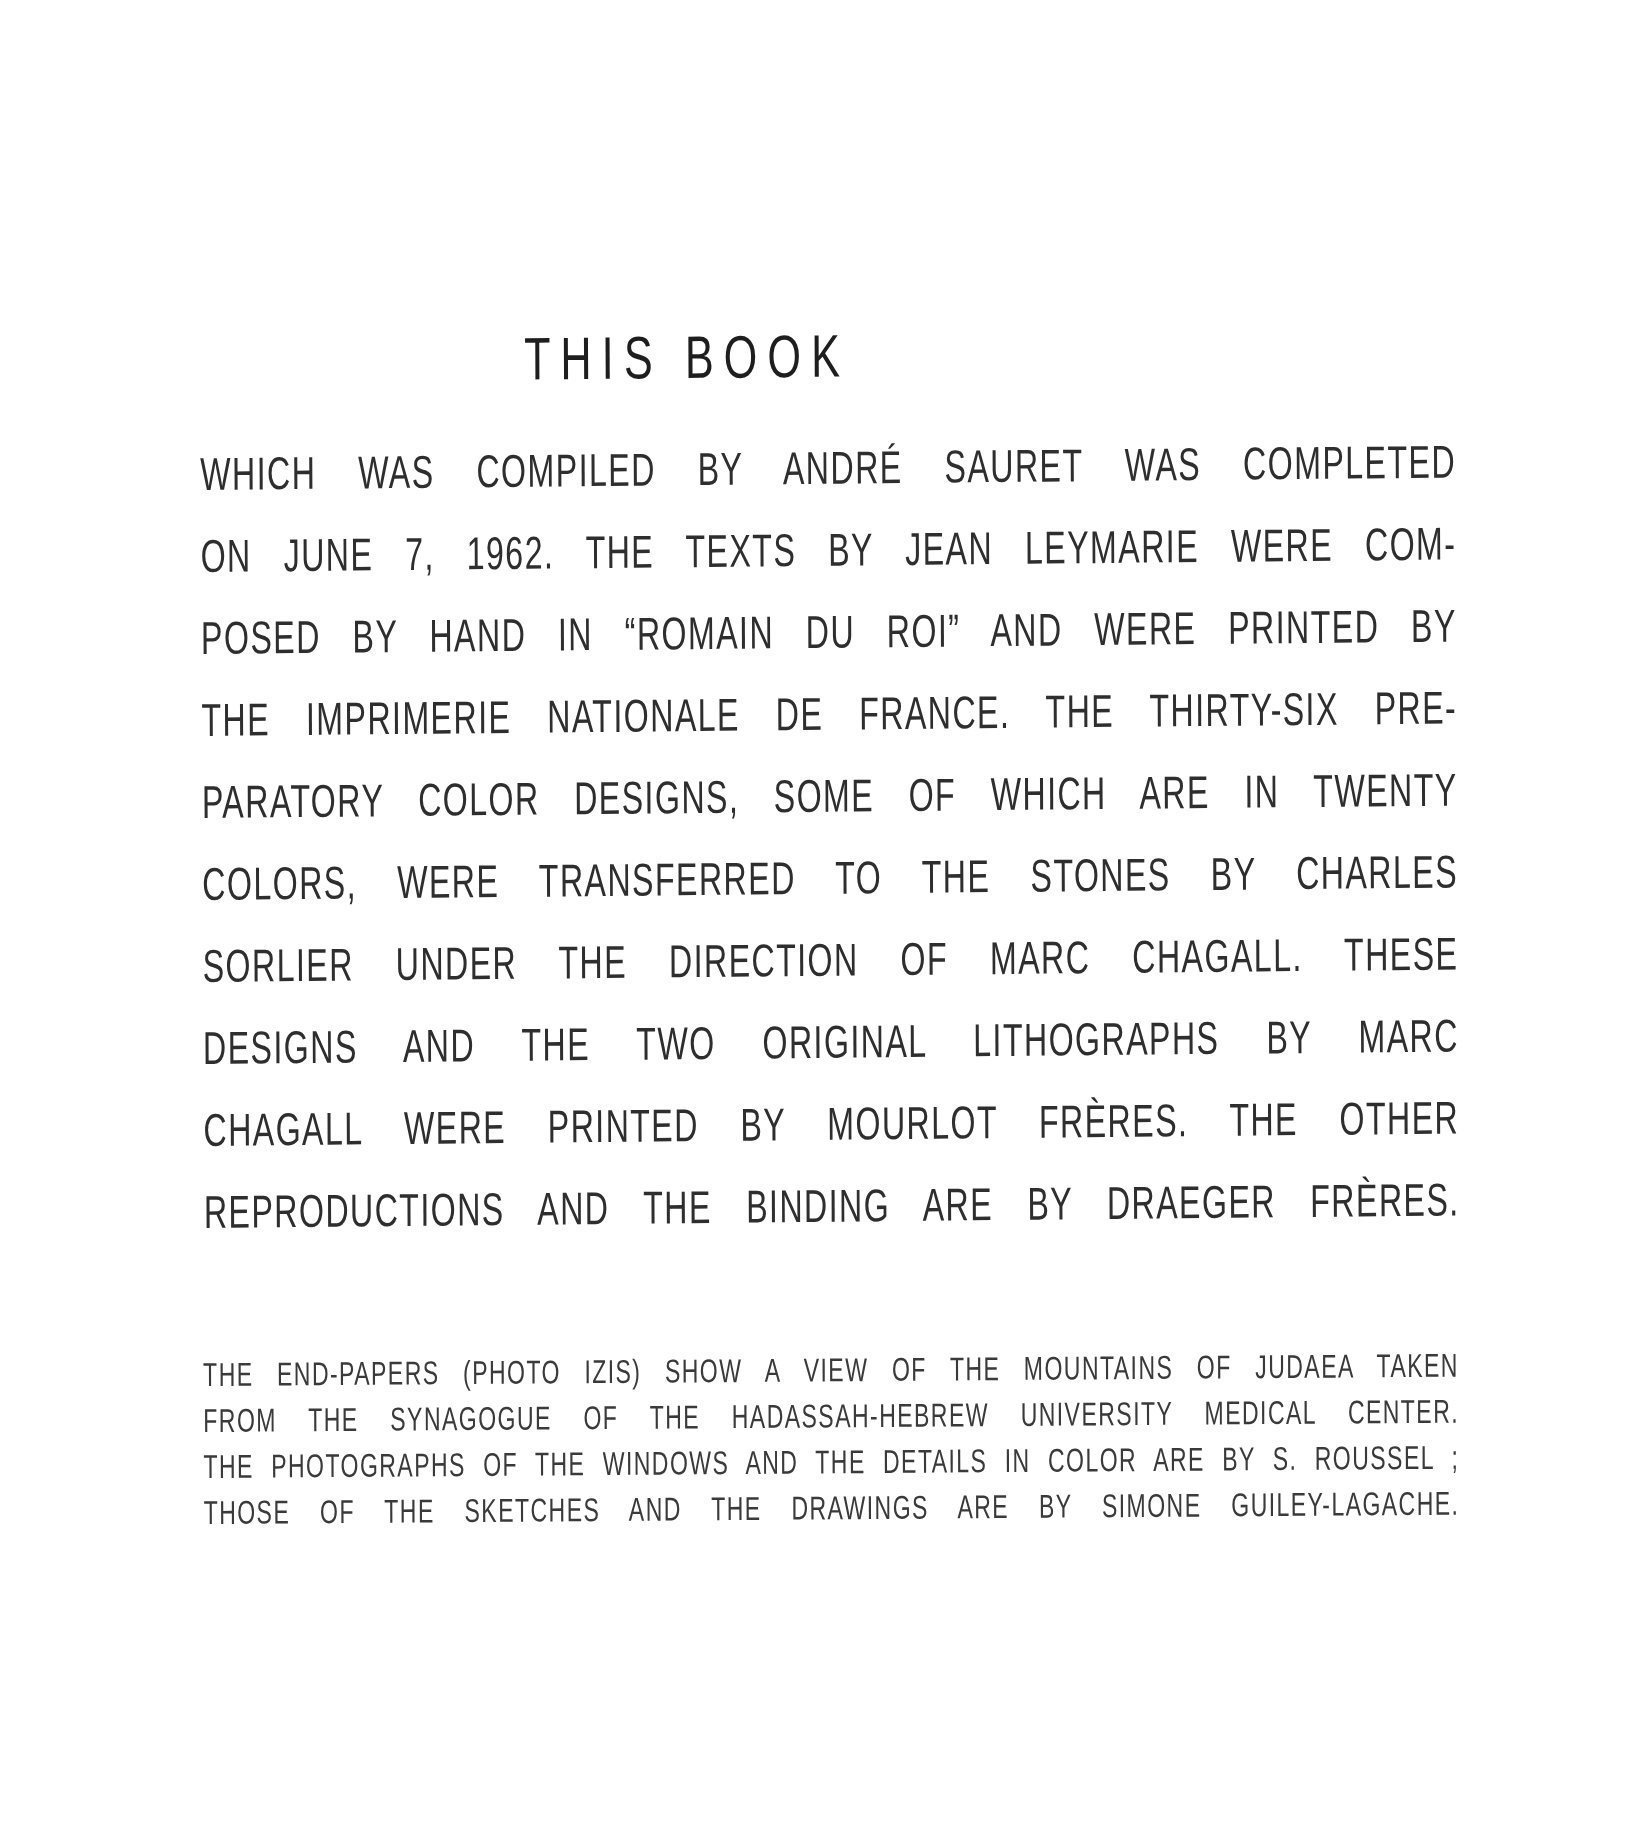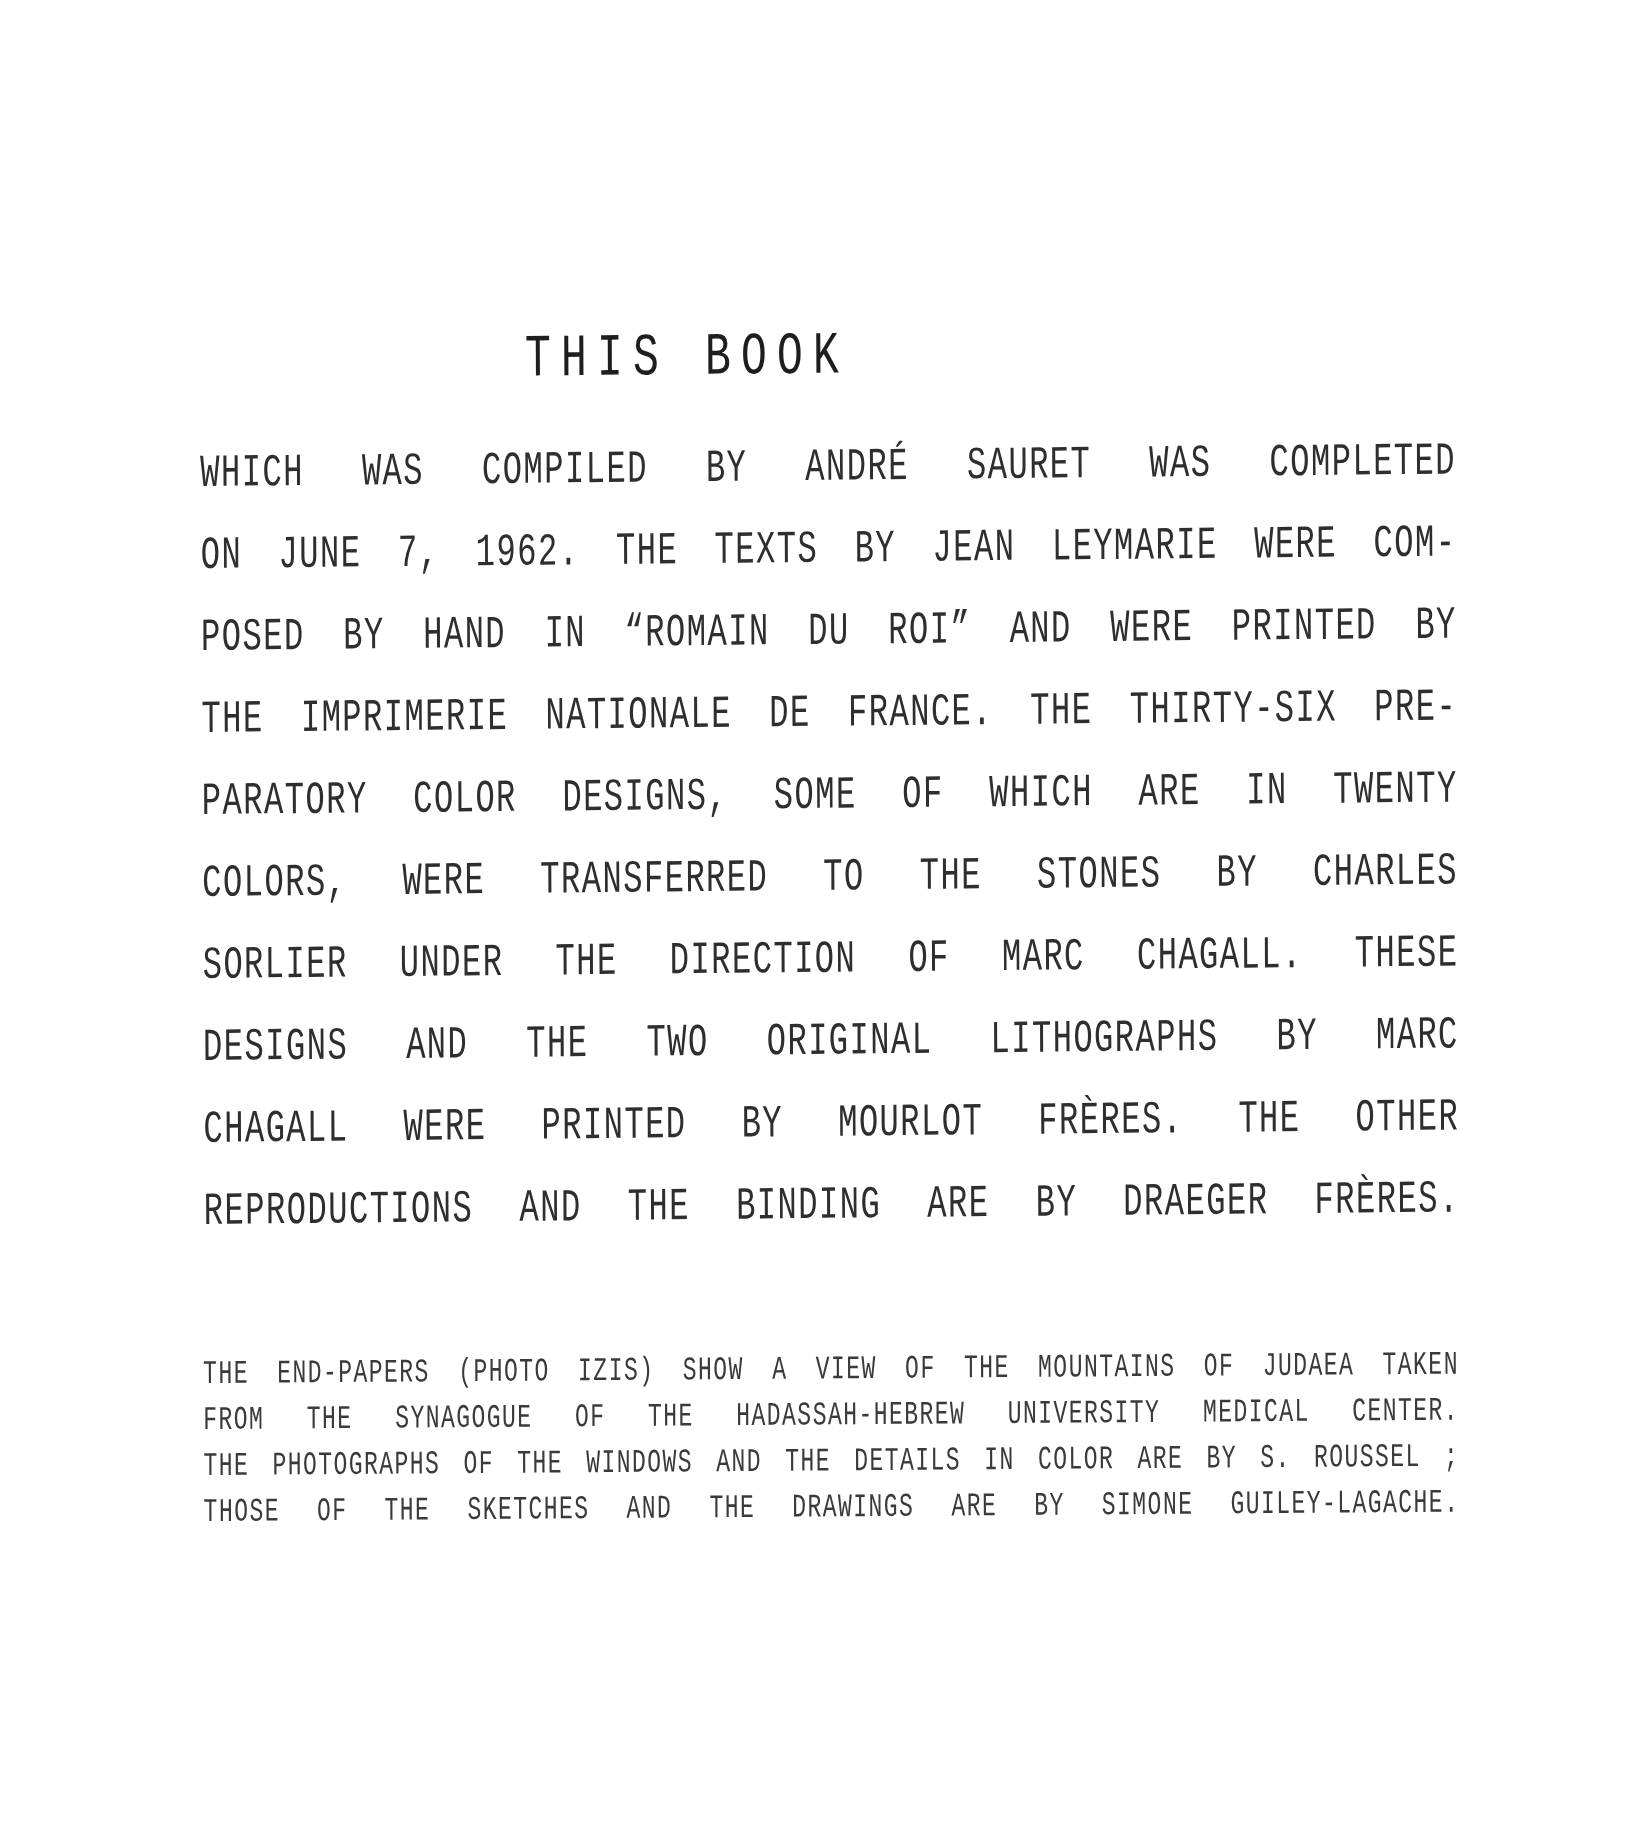--- a/index.html
+++ b/index.html
@@ -6,21 +6,21 @@
     margin: 0;
     padding: 0;
     background: #ffffff;
   }
   .sheet {
     position: relative;
     width: 1646px;
     height: 1844px;
     background: #ffffff;
     overflow: hidden;
-    font-family: Liberation Mono, monospace;
+    font-family: Liberation Sans, sans-serif;
   }
   .title {
     position: absolute;
     top: 328px;
     left: 687px;
     margin: 0;
     transform: translateX(-50%) scaleX(0.72) rotate(-0.4deg);
     white-space: nowrap;
     font-size: 60px;
     font-weight: normal;

